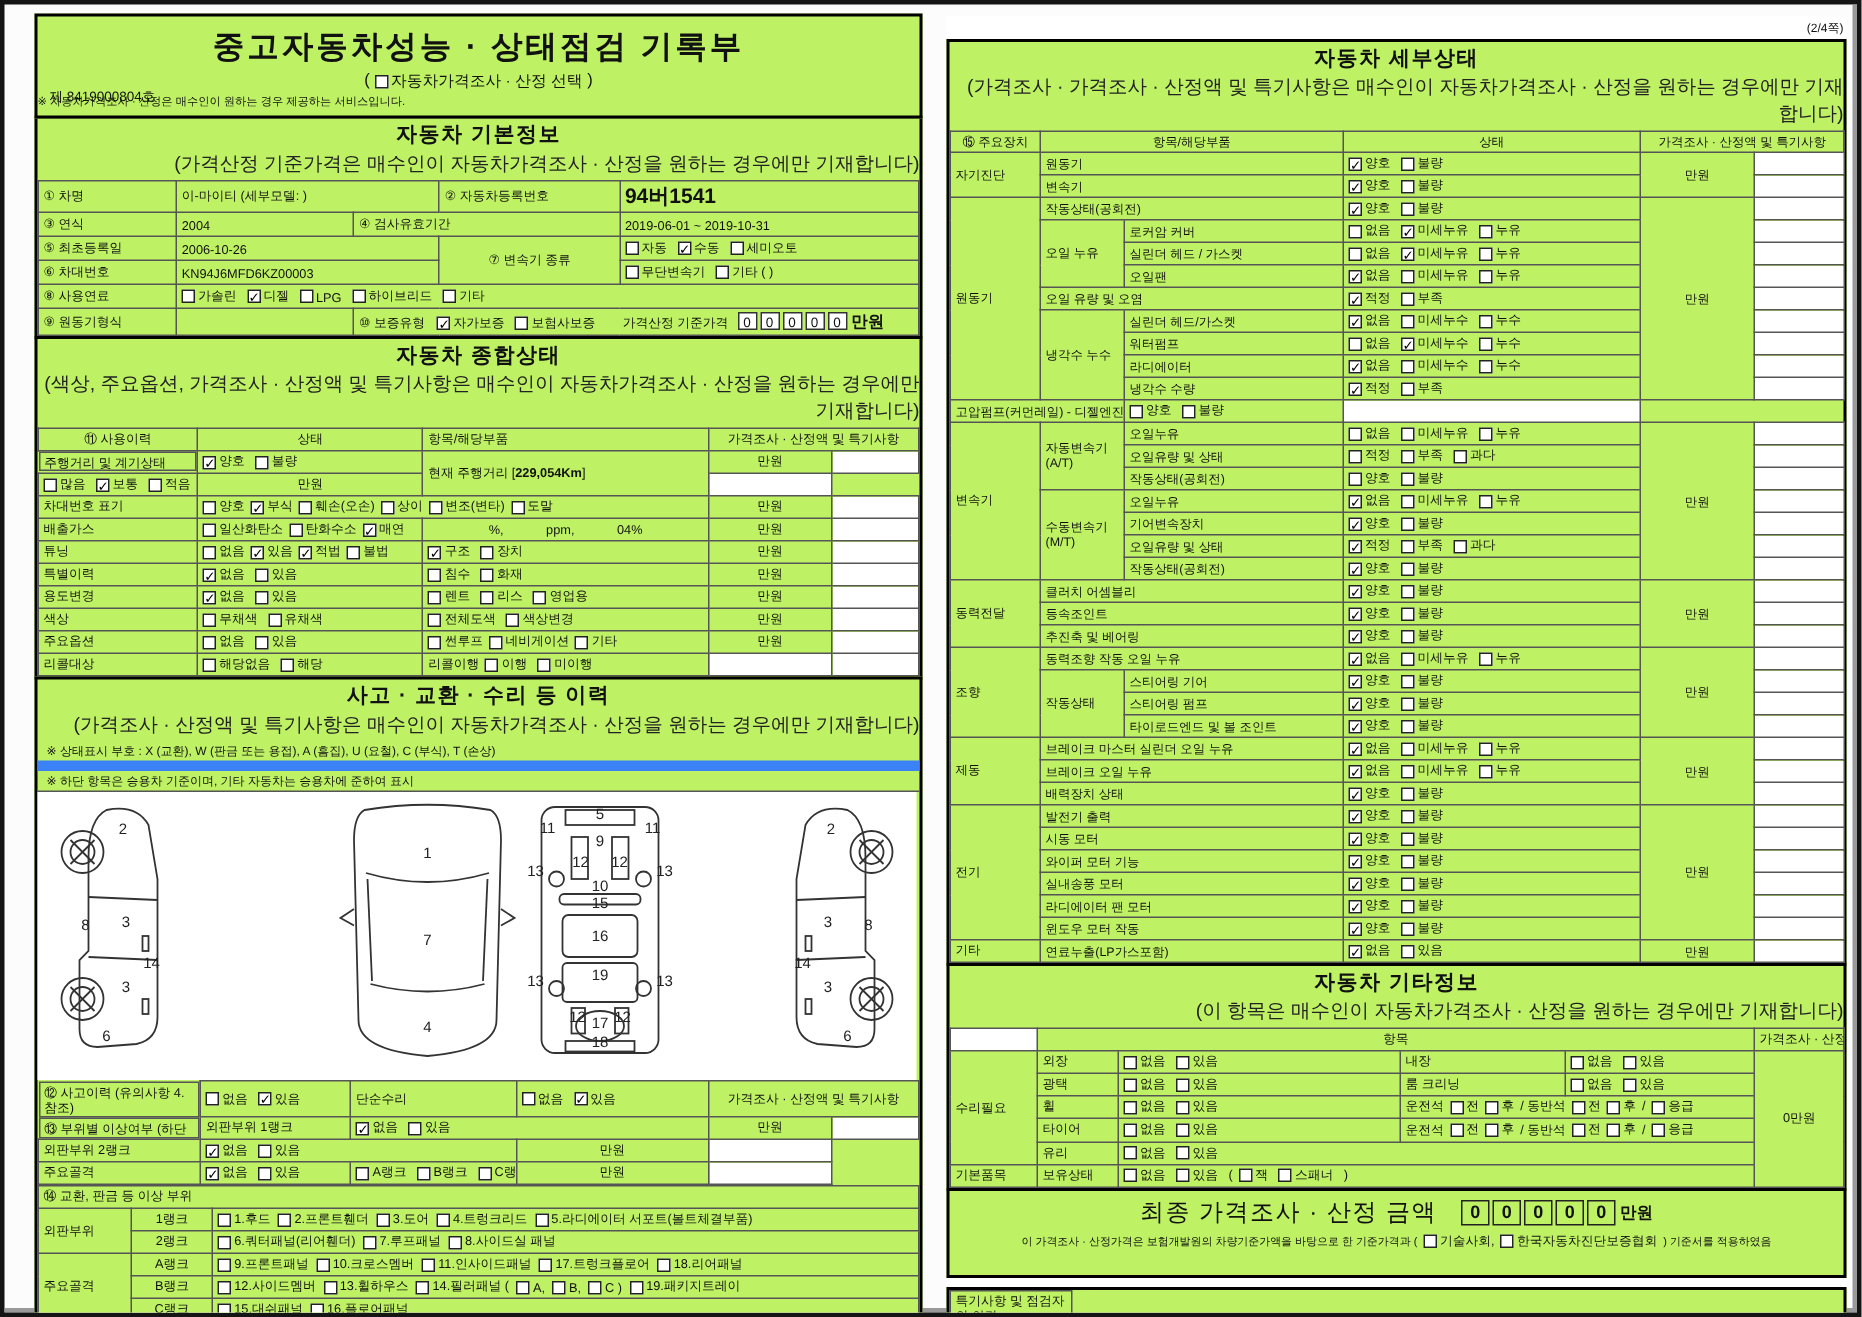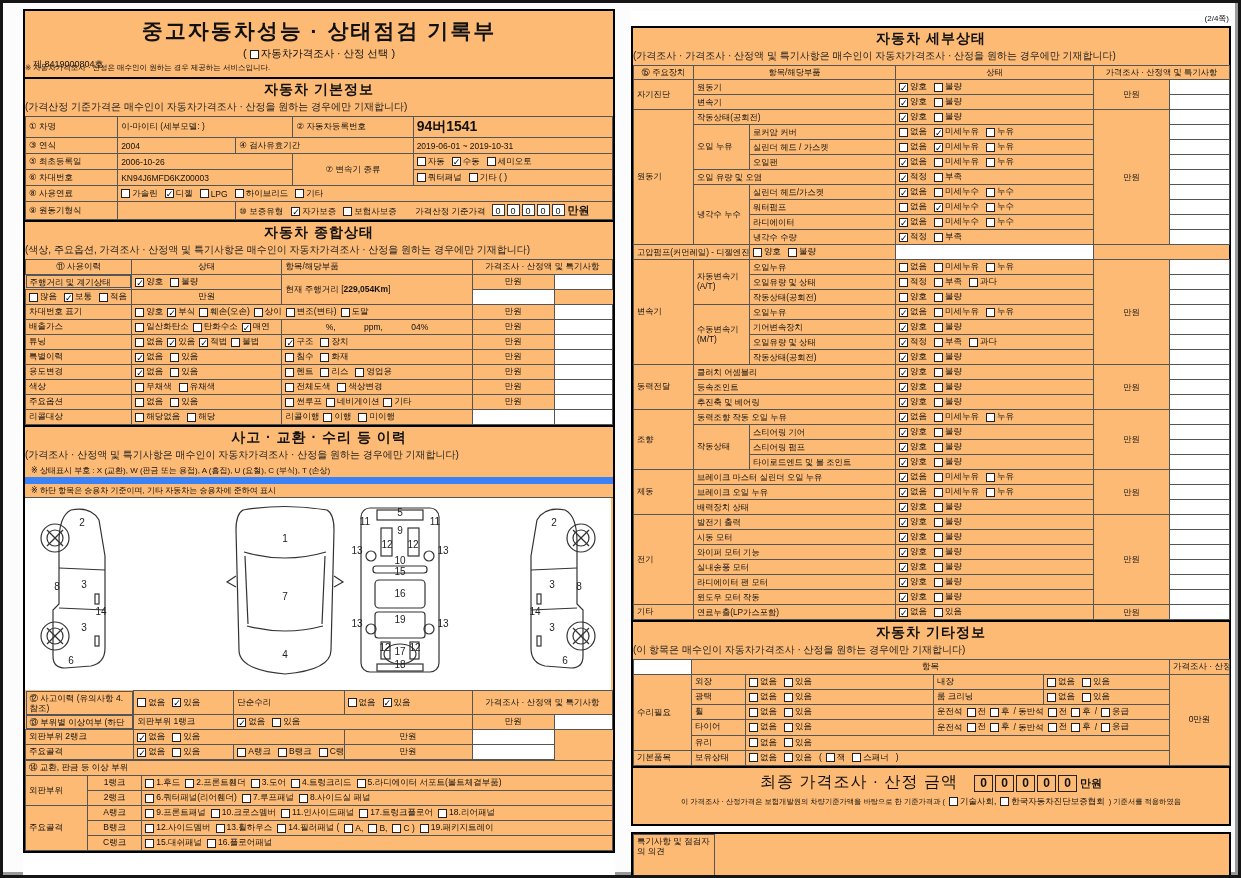--- a/index.html
+++ b/index.html
@@ -4,23 +4,23 @@
 <style>
   *{box-sizing:border-box;margin:0;padding:0}
   body{font-family:"Liberation Sans","DejaVu Sans",sans-serif;background:#fff;color:#111}
   .canvas{width:1241px;height:878px;border:3px solid #151515;background:#fcfcfc;overflow:hidden;position:relative;box-shadow:inset -3px -3px 0 #9a9a9a}
   .wrap{display:flex;gap:16px;padding:8px 6px 0 20px}
   .pagecol{background:#fff}
   .p1{width:592px}
   .p2{width:600px}
   .topline{display:flex;justify-content:space-between;font-size:8px;padding:2px 2px 4px 2px}
   .topline.right-only{justify-content:flex-end}
-  .sect{border:2px solid #000;margin-top:-2px;background:#fdba74}
+  .sect{border:2px solid #000;margin-top:-2px;background:#bef264}
   .stitle{text-align:center;font-weight:bold;font-size:14px;padding-top:2px;letter-spacing:1px}
-  .snote{text-align:left;font-size:10px;color:#222;padding:1px 0 2px}
+  .snote{text-align:right;font-size:13px;color:#222;padding:1px 0 2px}
   table.grid{border-collapse:collapse;width:100%;table-layout:fixed}
   .grid td{border:1px solid #555;font-size:8.5px;padding:1px 3px;height:13px;vertical-align:middle;overflow:hidden;white-space:nowrap}
   .grid .hd{text-align:center}
   .grid .ct{text-align:center}
   .grid .pr{text-align:center}
   .grid .bl{background:#fff}
   .grid .wrap{white-space:normal;line-height:1.25}
   .grid .pre{white-space:pre}
   .grid .dev{white-space:normal;line-height:1.2}
   .grid .grp{white-space:normal;line-height:1.2}
@@ -123,21 +123,21 @@
                   </span><span class="ck">
                     <span class="bx"></span>
                     <span class="cl">세미오토</span>
                   </span></td>
             </tr>
             <tr>
               <td>⑥ 차대번호</td>
               <td colspan="2">KN94J6MFD6KZ00003</td>
               <td><span class="ck">
                     <span class="bx"></span>
-                    <span class="cl">쿼터패널</span>
+                    <span class="cl">무단변속기</span>
                   </span><span class="ck">
                     <span class="bx"></span>
                     <span class="cl">기타 (      )</span>
                   </span></td>
             </tr>
             <tr>
               <td>⑧ 사용연료</td>
               <td colspan="4"><span class="ck">
                     <span class="bx"></span>
                     <span class="cl">가솔린</span>

